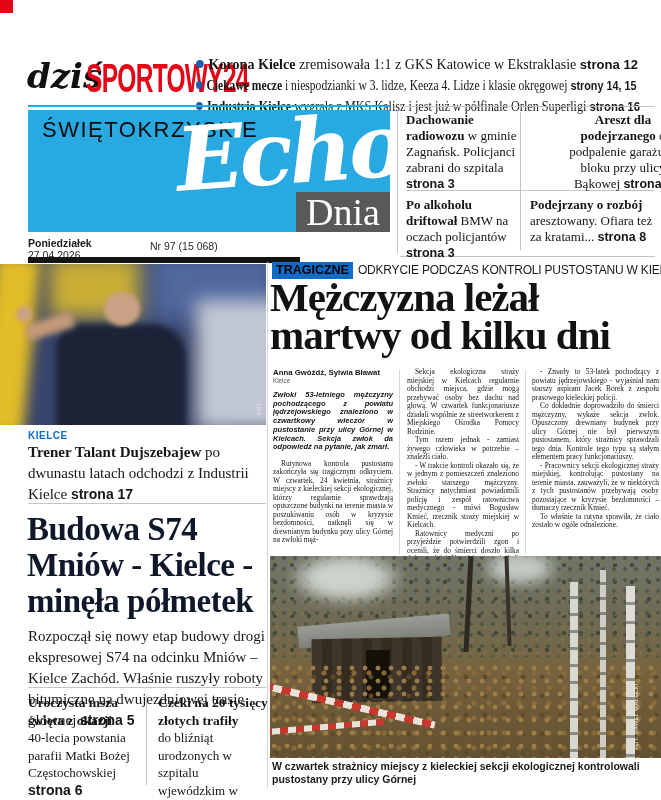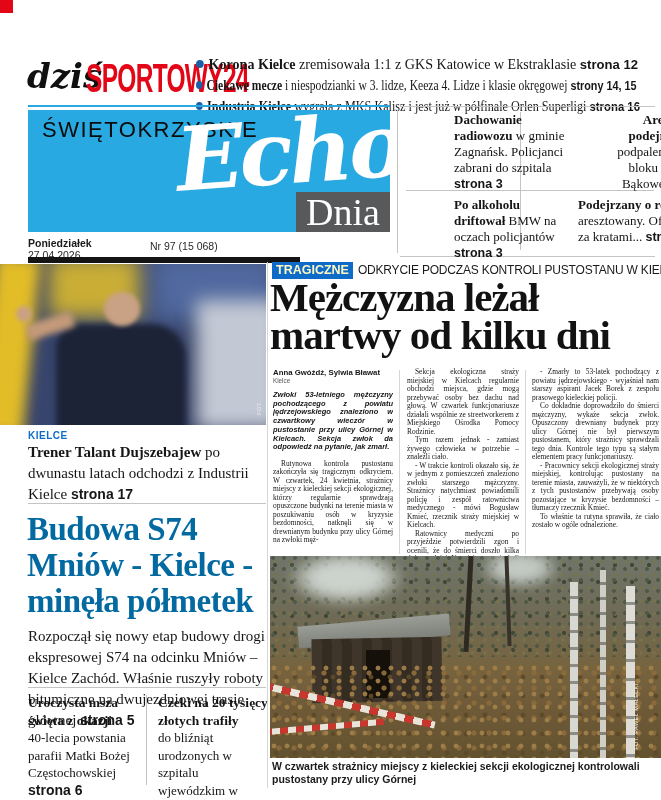--- a/index.html
+++ b/index.html
@@ -47,31 +47,31 @@
   .echo{position:absolute;left:148px;top:-10px;font:italic 700 88px "DejaVu Serif",serif;color:#ffffff;
         transform:rotate(-4deg);letter-spacing:-4px;}
   .dnia-box{position:absolute;left:268px;top:82px;width:94px;height:40px;background:#58595b;
             color:#fff;font-size:38px;line-height:40px;text-align:center;}
   .day{left:28px;top:237px;font-weight:700;font-size:10.5px;color:#1a1a1a;}
   .date{left:28px;top:249px;font-size:10.5px;color:#2a2a2a;}
   .issue{left:150px;top:240px;font-size:10.5px;color:#2a2a2a;}
   .black-bar{left:28px;top:257px;width:272px;height:6px;background:#141414;}
 
   
-  .brief{font-size:13px;line-height:16px;color:#141414;margin-left:48px;}
+  .brief{font-size:13px;line-height:16px;color:#141414;}
   .brief .t{font-weight:700;}
   .brief .p{font-family:"Liberation Sans","DejaVu Sans",sans-serif;font-weight:700;font-size:12.5px;}
   .b1{left:406px;top:112px;width:112px;}
   .b2{left:561px;top:112px;width:124px;text-align:center;}
   .b3{left:406px;top:197px;width:112px;}
   .b4{left:530px;top:197px;width:124px;}
 
   
   .kicker{left:272px;top:260px;white-space:nowrap;}
-  .ktag{display:inline-block;background:#0e6cc8;color:#fef9c3;font-family:"Liberation Sans","DejaVu Sans",sans-serif;
+  .ktag{display:inline-block;background:#0e6cc8;color:#000000;font-family:"Liberation Sans","DejaVu Sans",sans-serif;
         font-weight:700;font-size:12.5px;padding:1px 4px 2px;vertical-align:middle;}
   .krest{font-family:"Liberation Sans","DejaVu Sans",sans-serif;font-size:12px;letter-spacing:-0.2px;
          color:#1a1a1a;margin-left:5px;vertical-align:middle;}
   .headline{left:270px;top:278px;width:394px;font-weight:700;font-size:41px;line-height:38px;
             letter-spacing:-1px;color:#121212;}
   .col{position:absolute;top:368px;height:188px;overflow:hidden;}
   .c1{left:273px;width:120px;}
   .c2{left:407px;width:112px;}
   .c3{left:532px;width:127px;}
   .byline{font-family:"Liberation Sans","DejaVu Sans",sans-serif;font-weight:700;font-size:7.8px;line-height:9px;}
@@ -81,21 +81,21 @@
   .body-list p{font-size:7.4px;line-height:8.5px;text-align:justify;text-indent:8px;margin:0;}
   .main-caption{left:272px;top:760px;width:388px;font-family:"Liberation Sans","DejaVu Sans",sans-serif;
                 font-weight:700;font-size:10.5px;line-height:13px;color:#1a1a1a;}
 
   
   .kielce{left:28px;top:430px;font-family:"Liberation Sans","DejaVu Sans",sans-serif;
           font-weight:700;font-size:10px;letter-spacing:.5px;color:#0e6cc8;}
   .sport-caption{left:28px;top:442px;width:240px;font-size:15px;line-height:21px;}
   .bold-serif{font-weight:700;}
   .pg{font-family:"Liberation Sans","DejaVu Sans",sans-serif;font-weight:700;font-size:14px;}
-  .s74-head{left:27px;top:511px;font-weight:700;font-size:33px;line-height:36px;letter-spacing:-.5px;color:#0369a1;}
+  .s74-head{left:27px;top:511px;font-weight:700;font-size:33px;line-height:36px;letter-spacing:-.5px;color:#0f172a;}
   .s74-text{left:28px;top:626px;width:242px;font-size:15px;line-height:21px;}
   .teaser{font-size:13px;line-height:17.5px;}
   .teaser .bold-serif{font-size:13.5px;}
   .t1{left:28px;top:694px;width:110px;}
   .t2{left:158px;top:694px;width:110px;}
   .pg-block{display:block;}
 
   
   .sport-photo{left:0;top:264px;width:266px;height:161px;overflow:hidden;
      background:linear-gradient(100deg,#313d63 0%,#3c4a74 40%,#2c3352 100%);}

